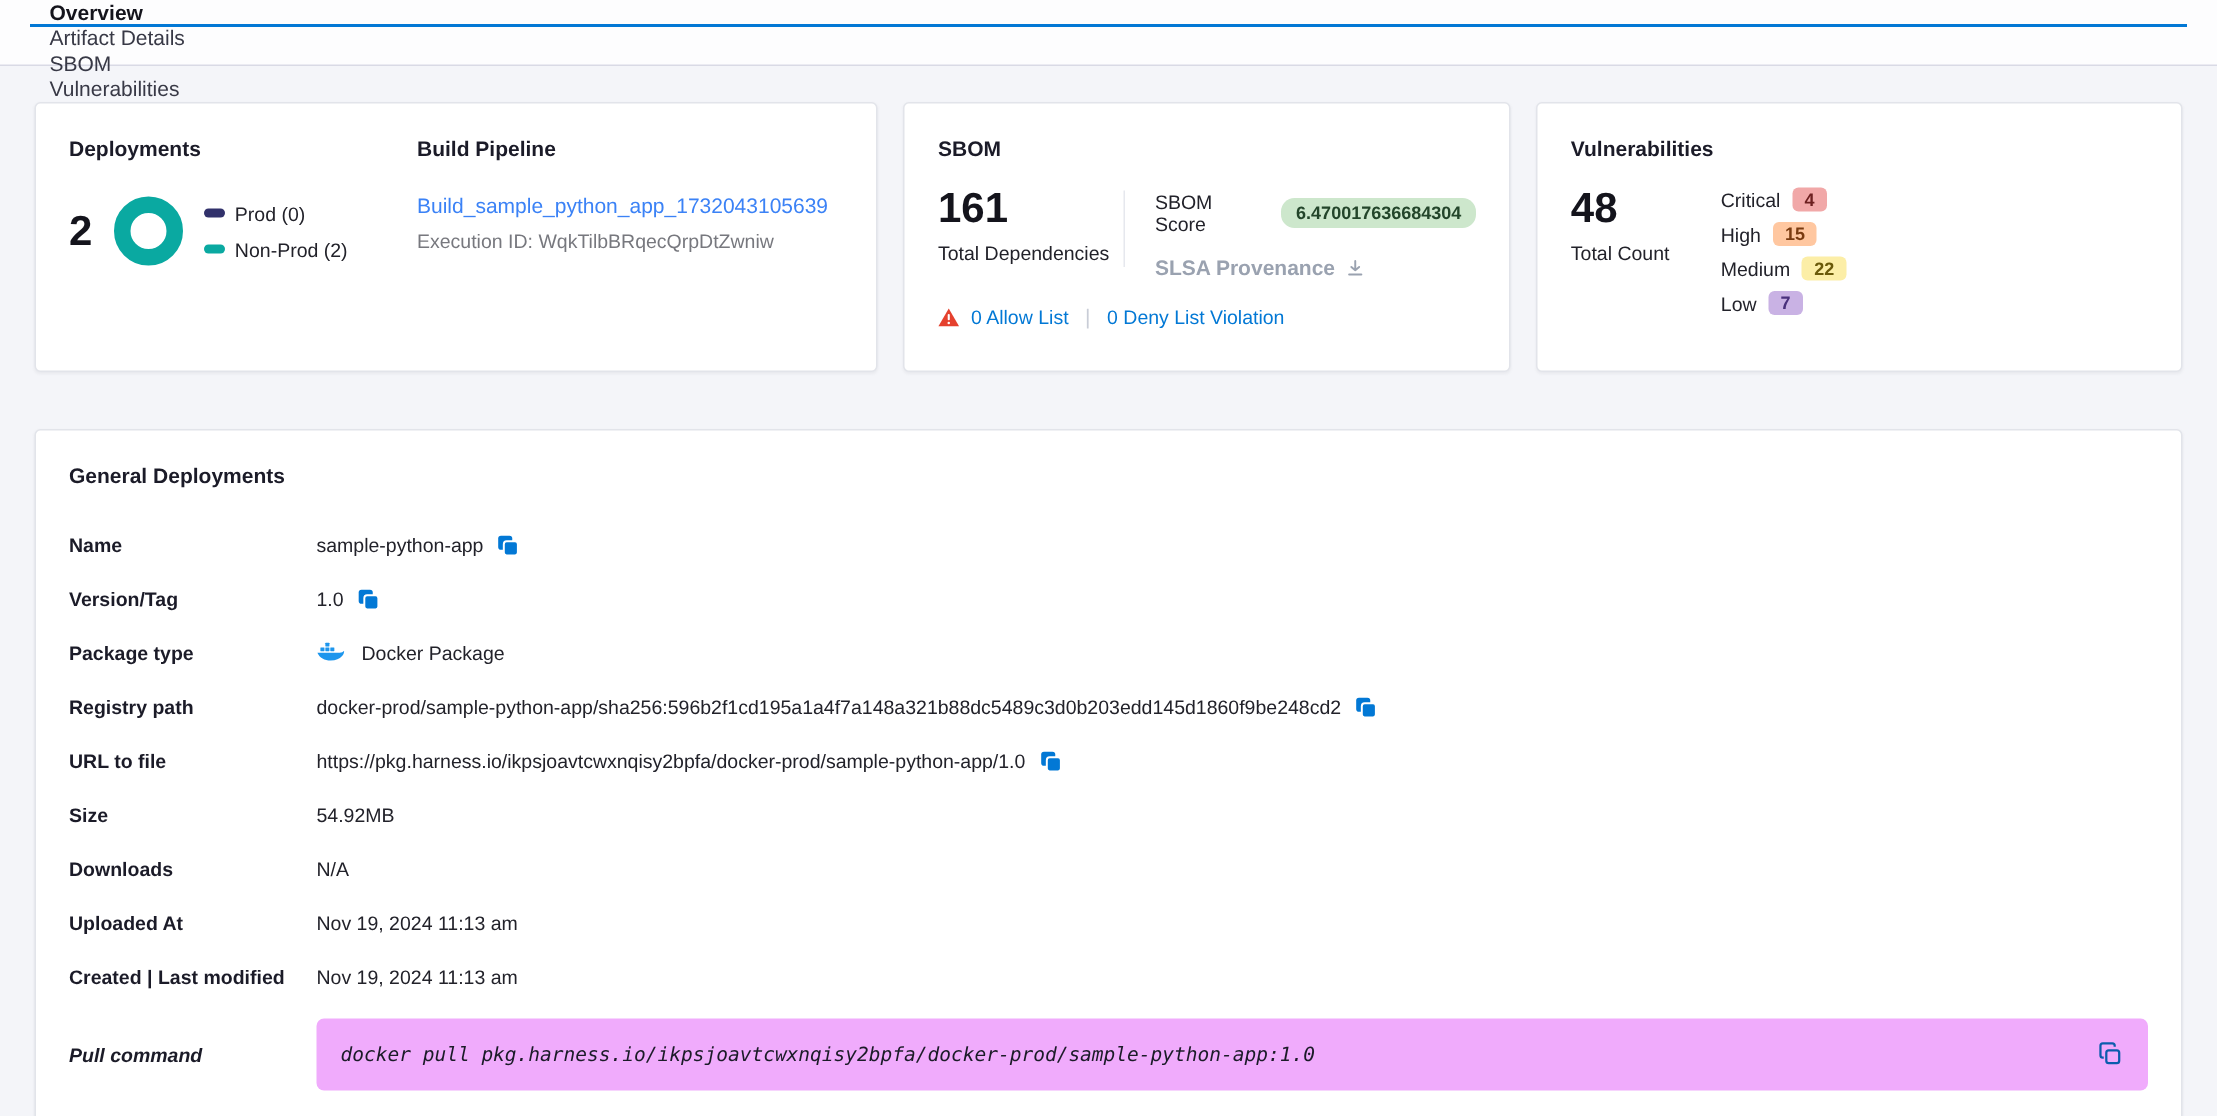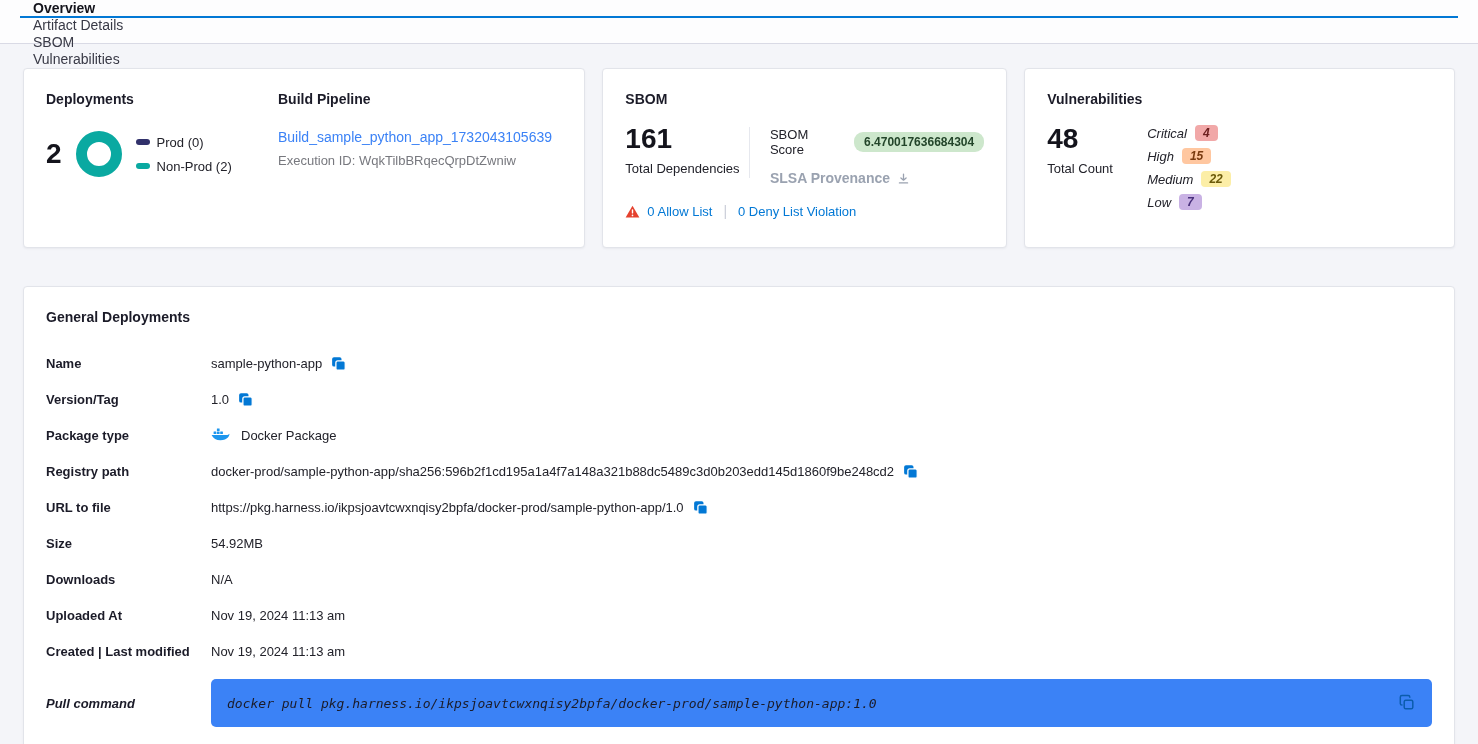--- a/index.html
+++ b/index.html
@@ -69,39 +69,39 @@
     color:#9aa2b0; font-size:14px; font-weight:600; cursor:pointer; }
   .sbom-links { display:flex; align-items:center; margin-top:17px; }
   .sbom-links .warn { margin-right:7px; display:flex; }
   .text-link { color:#0278d5; font-size:13px; text-decoration:none; cursor:pointer; }
   .pipe { color:#c9cdd7; margin:0 11px; font-size:14px; }
 
   
   .card-vuln { flex:430 0 0; height:180px; padding:22px; }
   .vuln-body { display:flex; margin-top:18px; }
   .vuln-left { width:100px; }
-  .sev-list { display:flex; flex-direction:column; gap:7px;font-style:italic; }
+  .sev-list { display:flex; flex-direction:column; gap:7px; }
   .sev-row { display:flex; align-items:center; gap:8px; font-size:13px; color:#22222a; }
   .sev-badge { font-size:12px; font-weight:600; padding:1px 8px; border-radius:4px; }
   .sev-critical { background:#f1a8a8; color:#6d2020; }
   .sev-high { background:#ffc7a0; color:#7a3b10; }
   .sev-medium { background:#fceea7; color:#6b5a0a; }
   .sev-low { background:#c9b2e4; color:#49307c; }
 
   
   .card-general { margin-top:38px; padding:22px 22px 26px; }
   .card-general .card-title { margin-bottom:20px; }
   .info-row { display:grid; grid-template-columns:165px 1fr; align-items:center; min-height:36px; }
   .info-label { font-size:13px; font-weight:700; color:#1b1b28; }
   .info-value { display:flex; align-items:center; gap:9px; font-size:13px; color:#22222a; }
   .copy-btn { display:inline-flex; cursor:pointer; line-height:0; }
   .pkg-icon { display:inline-flex; line-height:0; margin-right:2px; }
   .pull-row { margin-top:10px; align-items:center;font-style:italic; }
   .pull-box {
-    background:#3b82f6; border-radius:5px;
+    background:#f0abfc; border-radius:5px;
     display:flex; align-items:center; justify-content:space-between;
     padding:15px 16px; width:100%;
   }
   .pull-cmd { font-family:"DejaVu Sans Mono", monospace; font-size:13px; color:#1b1b28; }
 </style>
 </head>
 <body>
 
 <nav class="tabbar">
   <div class="tab active">Overview</div>

